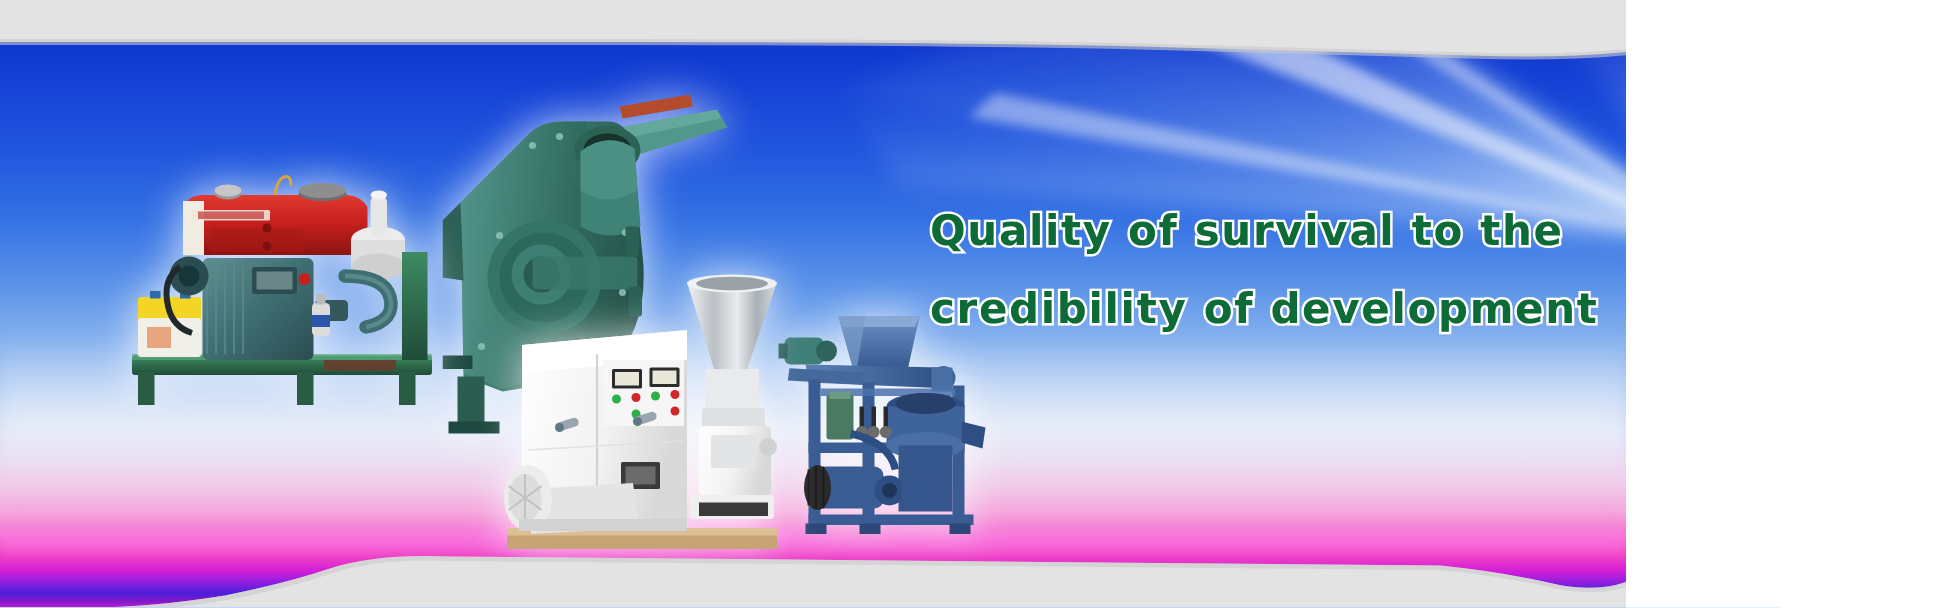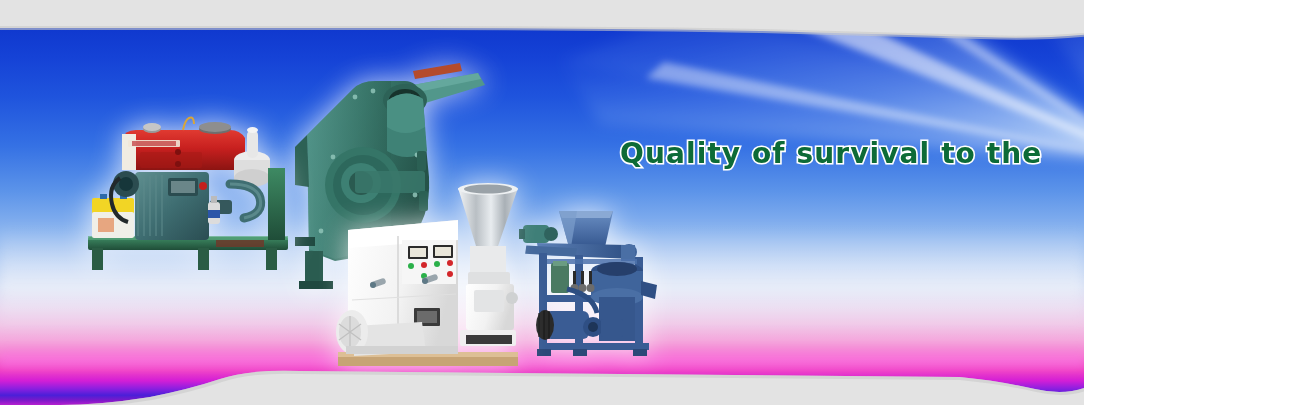--- a/index.html
+++ b/index.html
@@ -578,20 +578,21 @@
       </g>
 
       <path d="M20 262 L34 262 L24 347 L8 347 Z" fill="#6e6e6e" opacity=".45"></path>
       <path d="M132 262 L140 262 L152 347 L140 347 Z" fill="#5d5d5d" opacity=".5"></path>
       <path d="M24 202 L34 202 L30 252 L20 252 Z" fill="#757575" opacity=".4"></path>
     </svg>
   </div>
 
   <div class="tagline">
     <div class="line">Quality of survival to the</div>
+    <div class="line">credibility of development</div>
   </div>
 
   <svg class="wave-top" viewBox="0 0 1300 52" preserveAspectRatio="none" style="z-index:40">
     <path d="M0 0 L1300 0 L1300 4 Q1250 2 1215 10 Q1170 20 1120 30 Q1060 40 980 37 L760 31 Q620 28 420 28 L0 28 Z" fill="#e3e3e3"></path>
     <path d="M0 26 L420 26 Q620 26 760 29 L980 35 Q1060 38 1120 28 Q1170 18 1215 8 Q1250 0 1300 2 L1300 5 Q1252 3 1217 12 Q1172 22 1122 32 Q1062 42 980 39 L760 33 Q620 30 420 30 L0 30 Z" fill="#c9c9c9" opacity=".6"></path>
   </svg>
 
   <svg class="wave-bottom" viewBox="0 0 1300 56" preserveAspectRatio="none" style="z-index:40">
     <path d="M0 56 L1300 56 L1300 20 L1160 20 Q1120 20 1095 34 Q1070 48 1035 40 Q1000 32 960 28 L300 22 Q250 20 220 30 Q190 40 150 48 Q100 56 60 56 Z" fill="#e3e3e3"></path>
     <path d="M60 56 Q100 56 150 48 Q190 40 220 30 Q250 20 300 22 L960 28 Q1000 32 1035 40 Q1070 48 1095 34 Q1120 20 1160 20 L1300 20 L1300 23 L1162 23 Q1122 23 1097 37 Q1072 51 1036 43 Q1001 35 960 31 L300 25 Q252 23 222 33 Q192 43 152 51 Q102 59 60 59 Z" fill="#c5c5c5" opacity=".5"></path>

